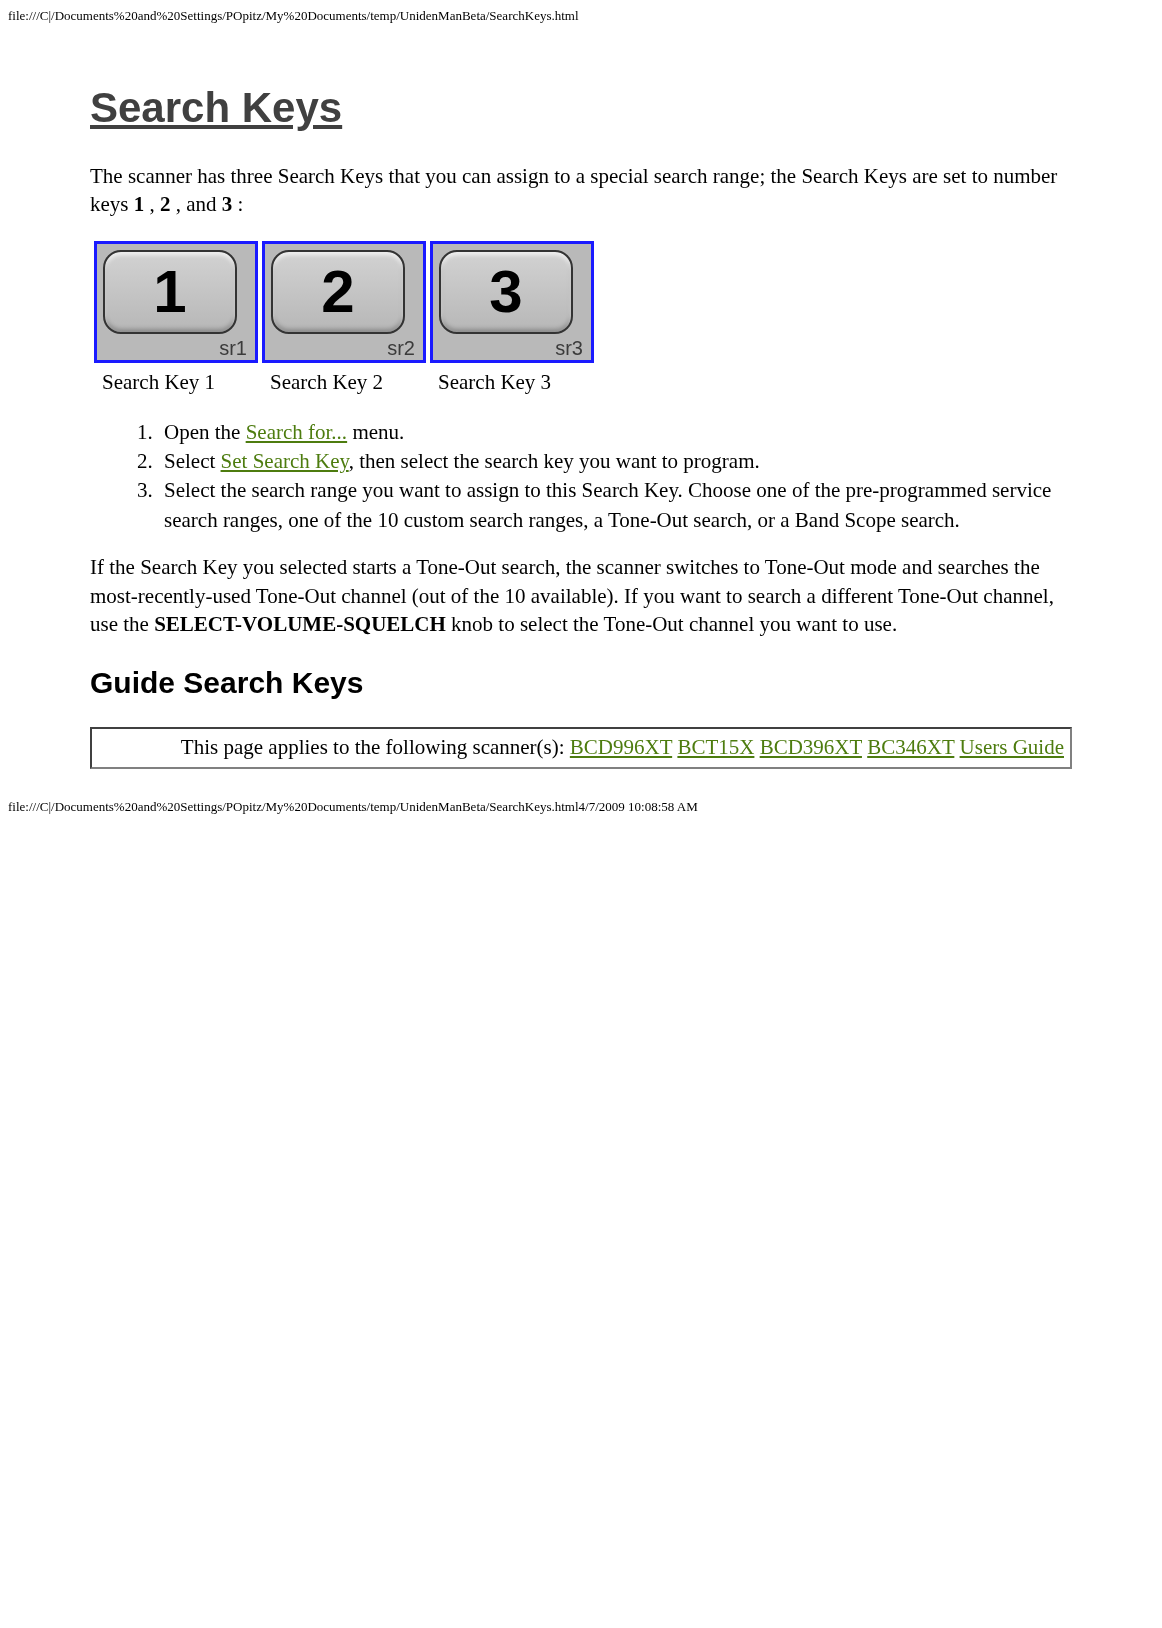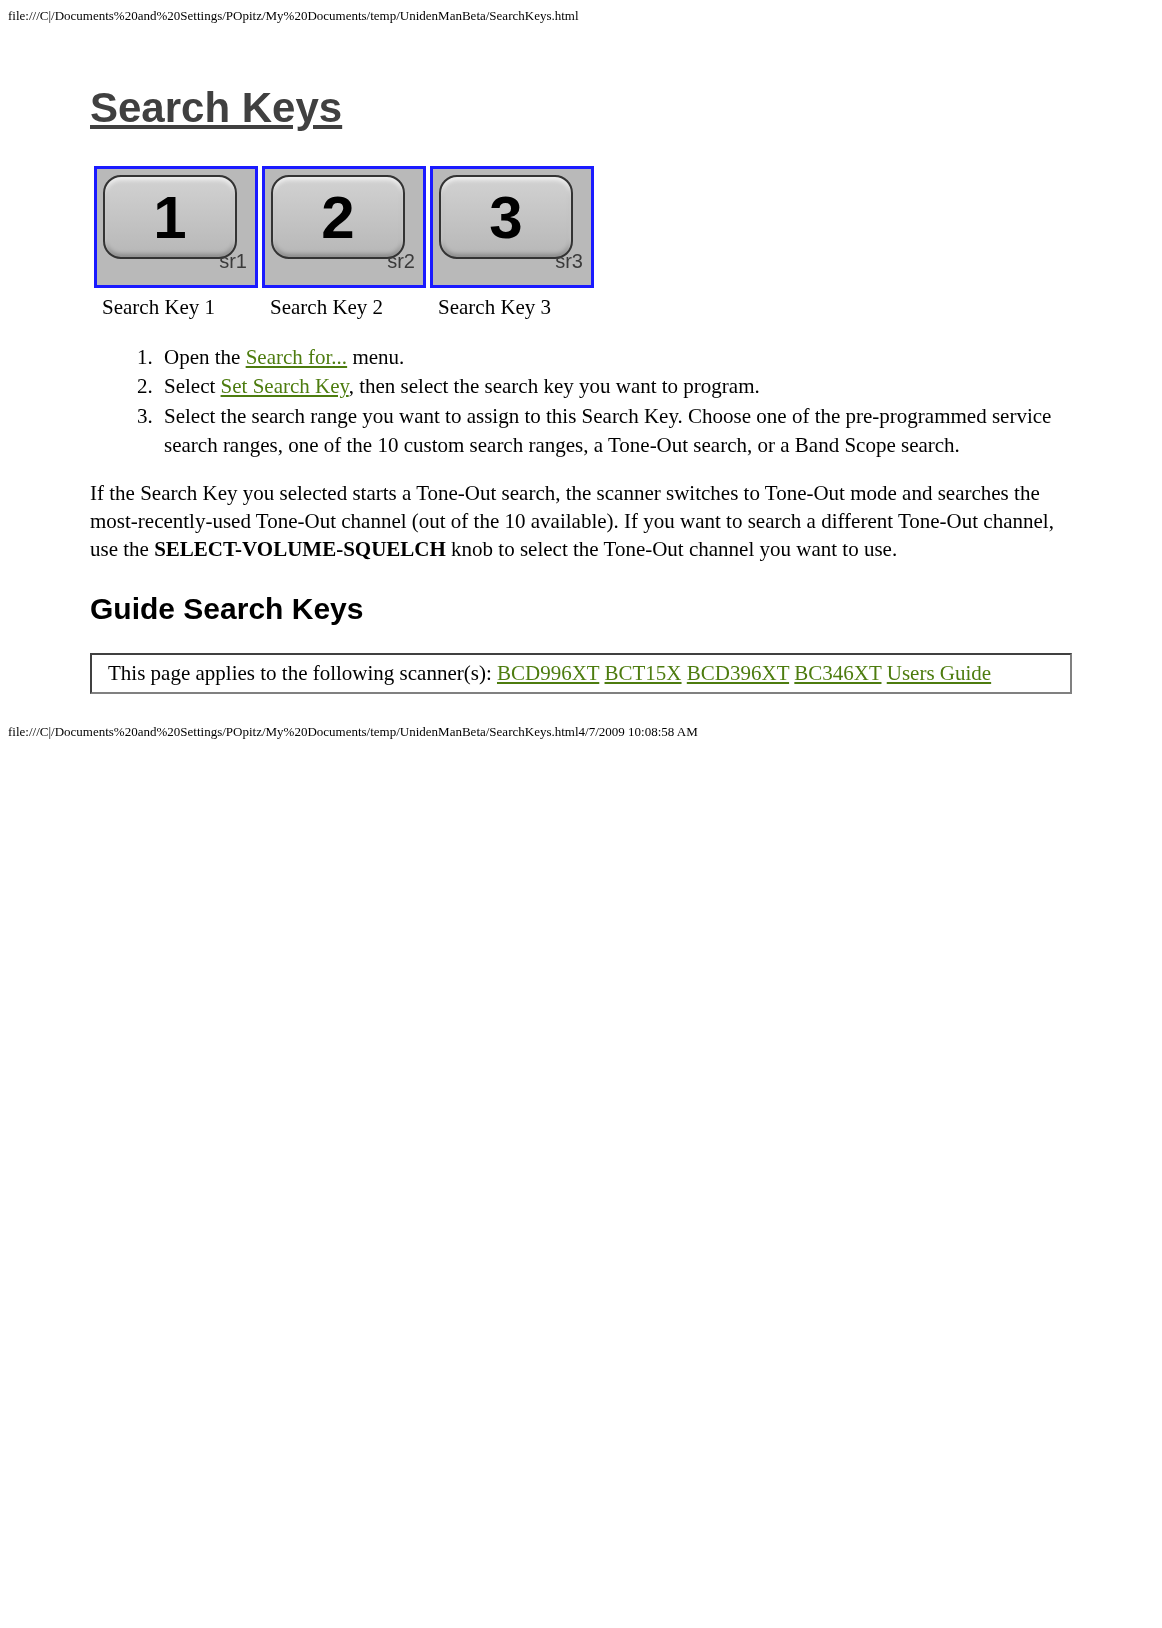--- a/index.html
+++ b/index.html
@@ -71,21 +71,21 @@
       justify-content: center;
     }
     .keycap-num {
       font-family: Arial, Helvetica, sans-serif;
       font-size: 60px;
       font-weight: bold;
       color: #000;
     }
     .sr-label {
       position: absolute;
-      bottom: 12px;
+      bottom: 0;
       right: 8px;
       font-family: Arial, Helvetica, sans-serif;
       font-size: 20px;
       color: #3b3b3b;
     }
     h2 {
       font-family: Arial, Helvetica, sans-serif;
       font-weight: bold;
       font-size: 30px;
       margin: 28px 0 20px 0;
@@ -99,36 +99,40 @@
       padding-left: 6px;
     }
     a.inline {
       color: #4d7c0f;
       text-decoration: underline;
     }
     .applies-box {
       border: 2px solid #808080;
       border-top-color: #404040;
       border-left-color: #404040;
-      padding: 4px 16px;
+      padding: 4px 6px;
       margin-top: 27px;
       line-height: 1.4;
+      text-align: right;
     }
   </style>
 </head>
 <body>
 
 <div class="path-header">file:///C|/Documents%20and%20Settings/POpitz/My%20Documents/temp/UnidenManBeta/SearchKeys.html</div>
 
 <div class="content">
 
   <h1>
     <a href="#">Search Keys</a>
   </h1>
 
+  <p>
+    <span>The scanner has three Search Keys that you can assign to a special search range; the Search Keys are set to number keys </span><b>1</b><span> , </span><b>2</b><span> , and </span><b>3</b><span> :</span>
+  </p>
 
   <table class="keys-table">
     <tbody>
         <tr>
       <td class="key-cell">
         <div class="keycap">
               <span class="keycap-num">1</span>
             </div>
         <span class="sr-label">sr1</span>
       </td>

